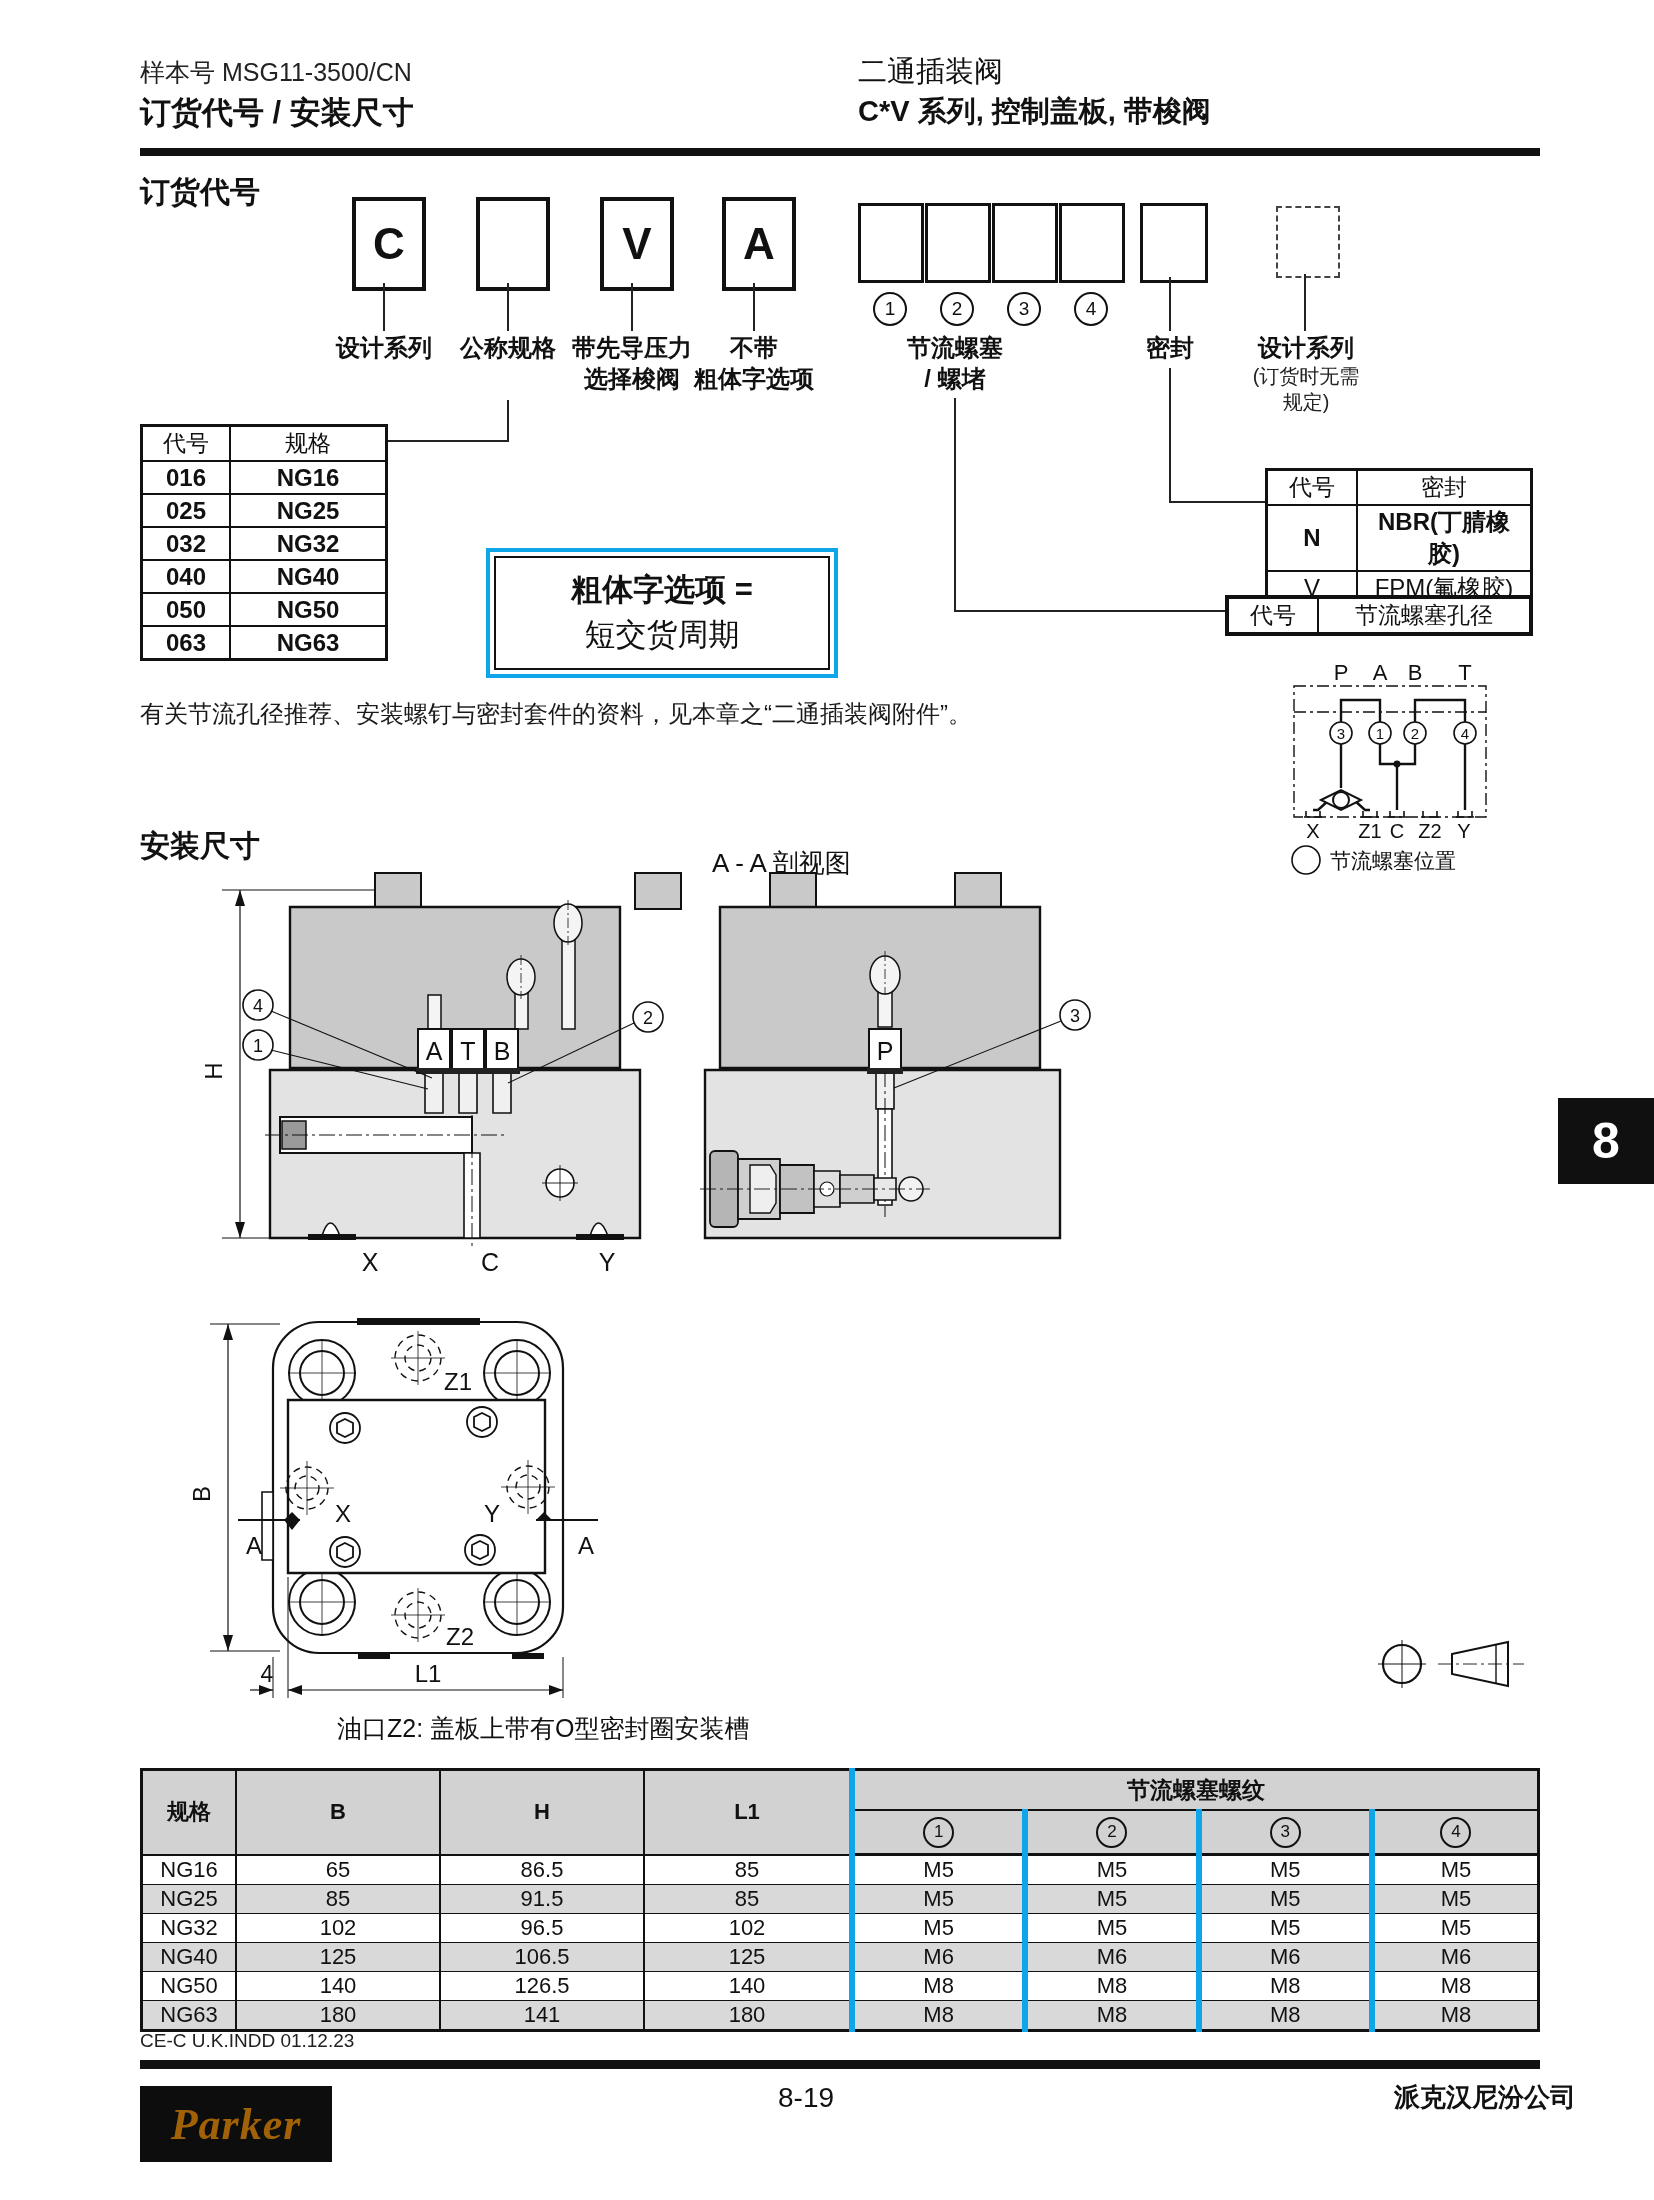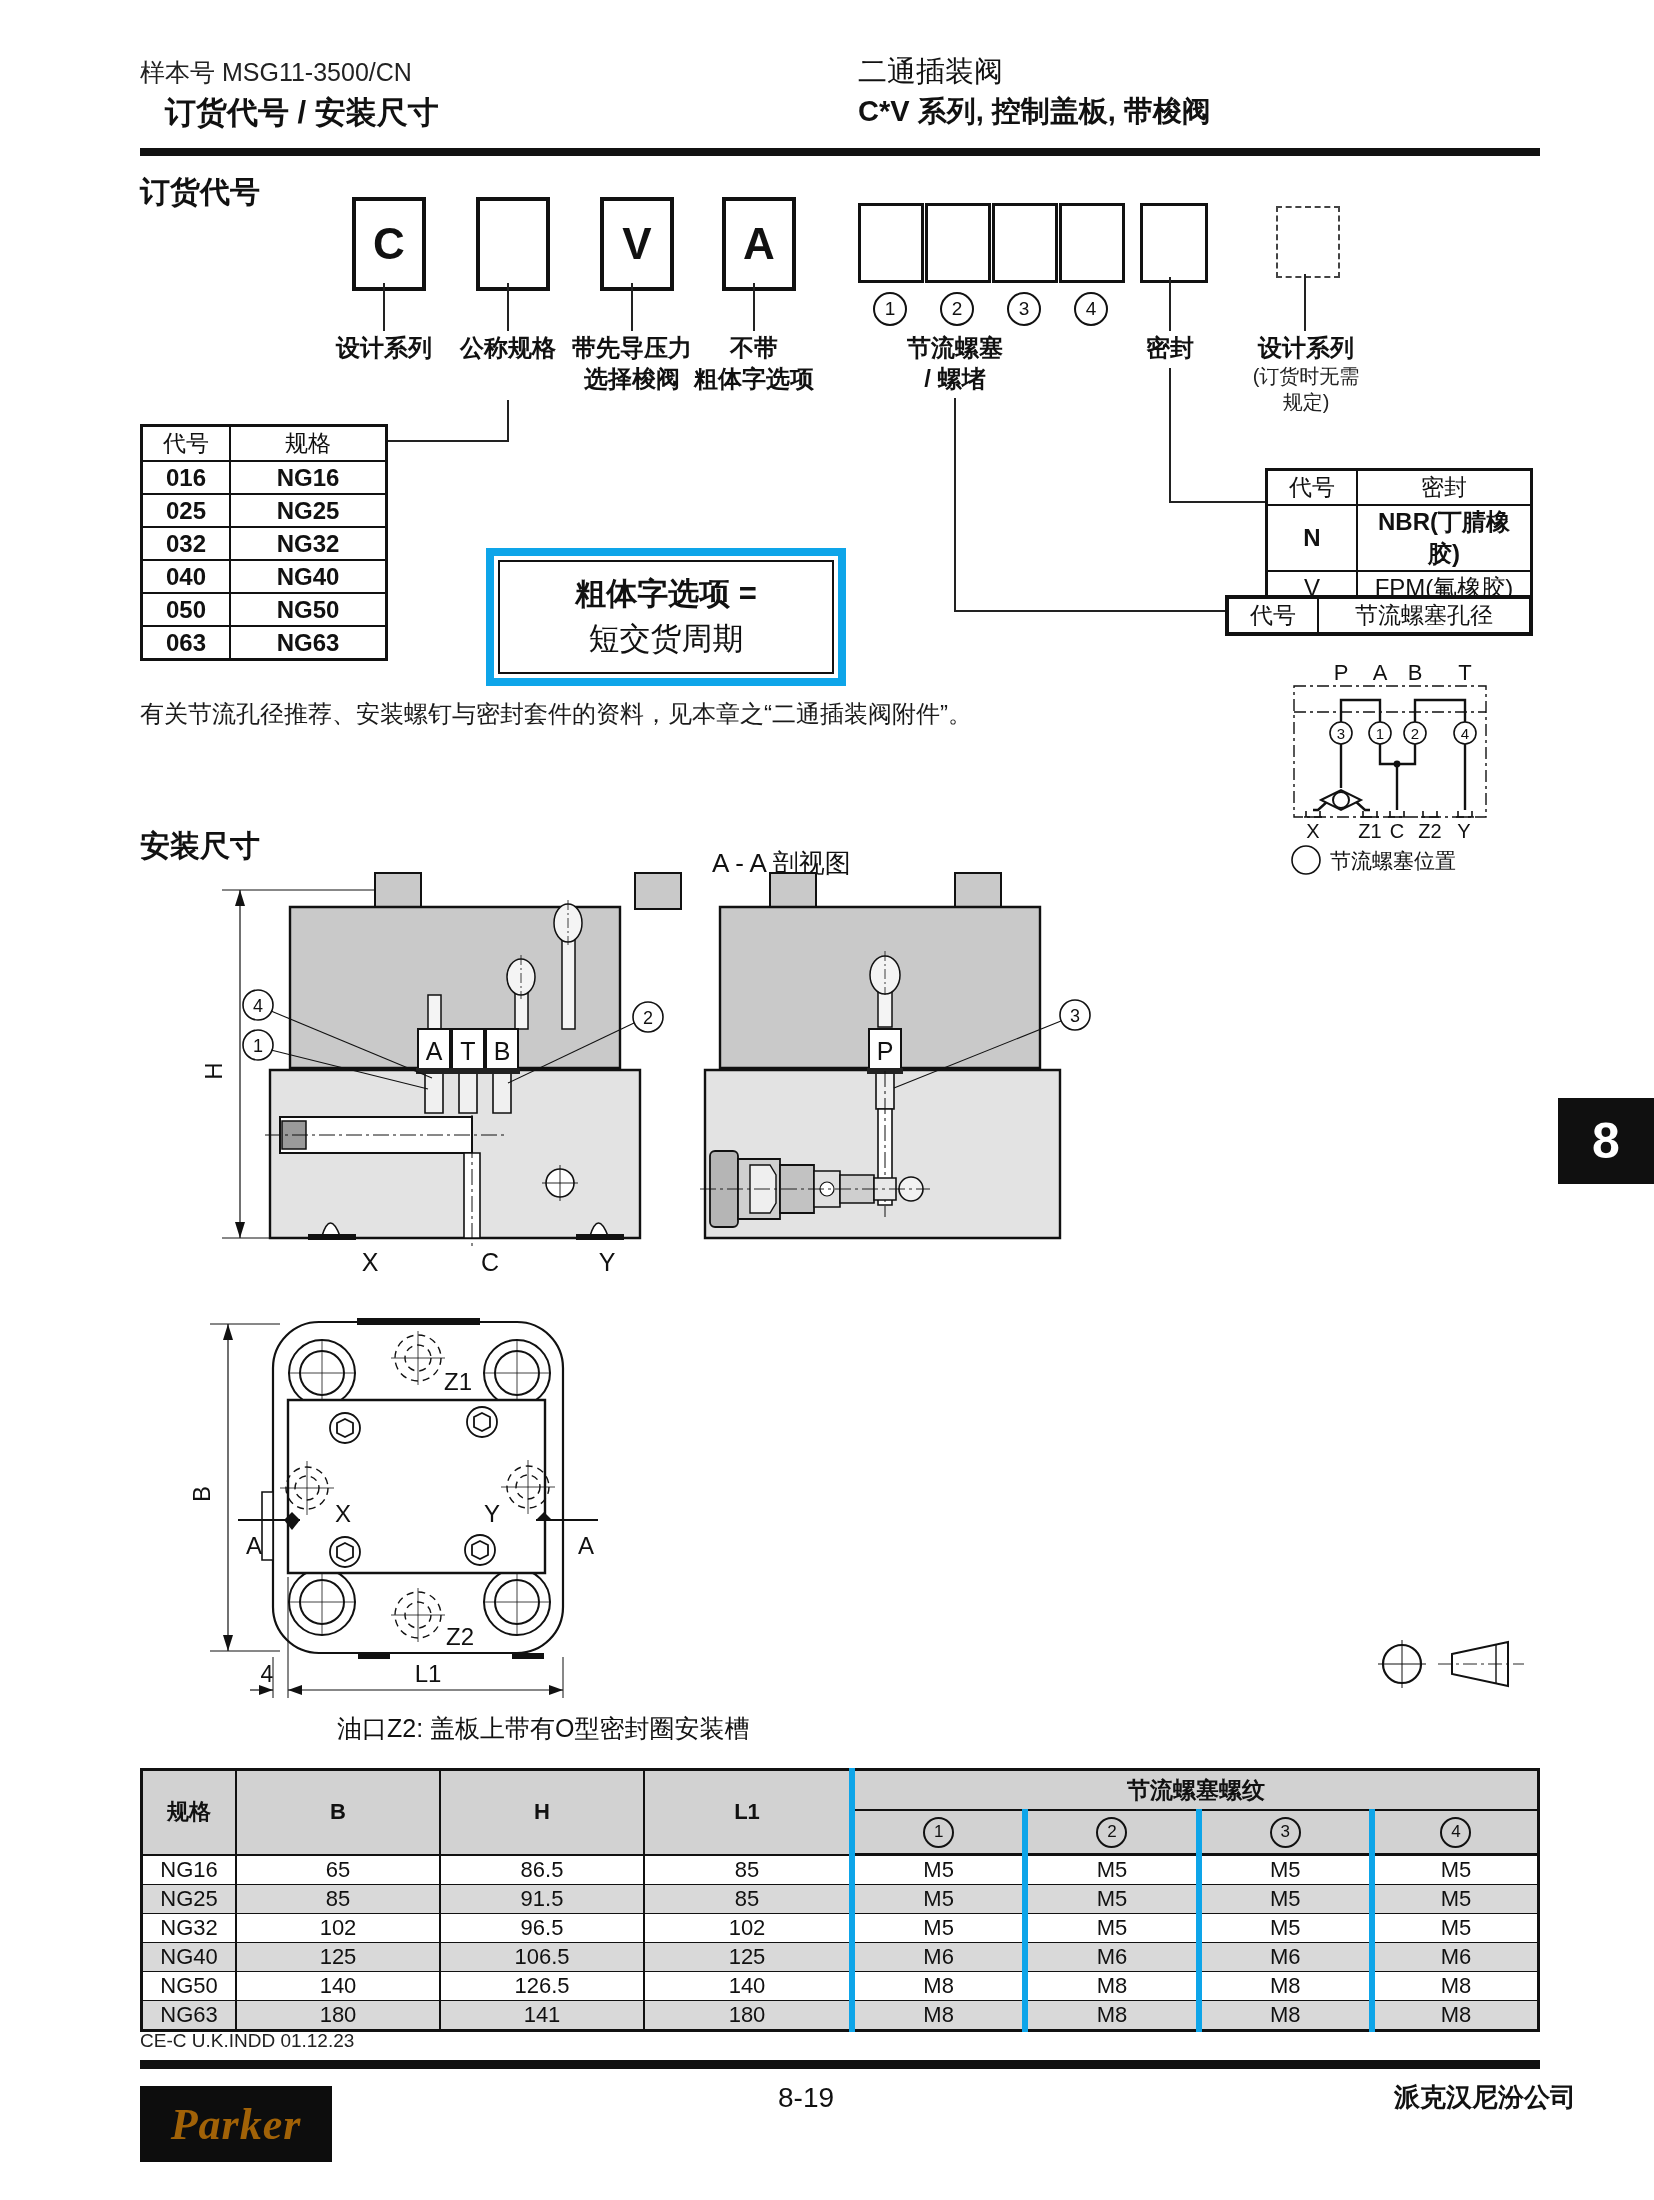--- a/index.html
+++ b/index.html
@@ -17,21 +17,21 @@
   .circ-num{position:absolute;width:30px;height:30px;border:2px solid #111;border-radius:50%;
             display:flex;align-items:center;justify-content:center;font-size:19px;background:#fff;}
   .conn{position:absolute;background:#222;}
   .lbl{position:absolute;text-align:center;font-size:24px;font-weight:bold;line-height:1.3;}
   .lbl .sub{font-weight:normal;font-size:20px;color:#222;}
   table{border-collapse:collapse;}
   .mini-table{position:absolute;border:3px solid #111;background:#fff;}
   .mini-table td{border:2px solid #111;text-align:center;font-size:24px;padding:0 8px;height:31px;}
   .mini-table td.hd{font-weight:normal;font-size:23px;height:33px;}
   .mini-table td.bold{font-weight:bold;}
-  .boldbox{position:absolute;border:8px solid #0ea5e9;}
+  .boldbox{position:absolute;border:4px solid #0ea5e9;}
   .boldbox .inner{border:2px solid #111;margin:4px;padding:10px 26px;text-align:center;font-size:31px;line-height:1.45;}
   .note{position:absolute;font-size:24px;color:#1a1a1a;}
   .dim-caption{position:absolute;font-size:25px;}
   
   #dimtab{position:absolute;left:140px;top:1768px;width:1400px;border:3px solid #111;}
   #dimtab td,#dimtab th{border:2px solid #111;text-align:center;font-size:22px;font-weight:normal;}
   #dimtab th{background:#d2d2d2;font-weight:bold;}
   #dimtab .grp{font-size:23px;}
   #dimtab tbody tr{height:27px;}
   #dimtab tbody tr:nth-child(even){background:#d9d9d9;}
@@ -51,21 +51,21 @@
   .company{position:absolute;font-size:26px;font-weight:bold;}
   svg text{font-family:"Liberation Sans","DejaVu Sans",sans-serif;fill:#111;}
   .draw line,.draw path,.draw rect,.draw circle,.draw ellipse,.draw polygon{vector-effect:non-scaling-stroke;}
 </style>
 </head>
 <body>
 
 <div id="page">
 
   <div class="abs hdr-small" style="left:140px;top:56px;">样本号 MSG11-3500/CN</div>
-  <div class="abs hdr-bold" style="left:140px;top:92px;margin-left:25px;">订货代号 / 安装尺寸</div>
+  <div class="abs hdr-bold" style="left:140px;top:92px;">订货代号 / 安装尺寸</div>
   <div class="abs" style="left:858px;top:52px;font-size:29px;">二通插装阀</div>
   <div class="abs hdr-bold" style="left:858px;top:92px;font-size:29px;">C*V 系列, 控制盖板, 带梭阀</div>
   <div class="abs rule" style="left:140px;top:148px;width:1400px;height:8px;"></div>
 
   <div class="abs sec-head" style="left:140px;top:172px;">订货代号</div>
 
   <div class="code-box" style="left:352px;top:197px;width:66px;height:86px;">C</div>
   <div class="code-box" style="left:476px;top:197px;width:66px;height:86px;"></div>
   <div class="code-box" style="left:600px;top:197px;width:66px;height:86px;">V</div>
   <div class="code-box" style="left:722px;top:197px;width:66px;height:86px;">A</div>

